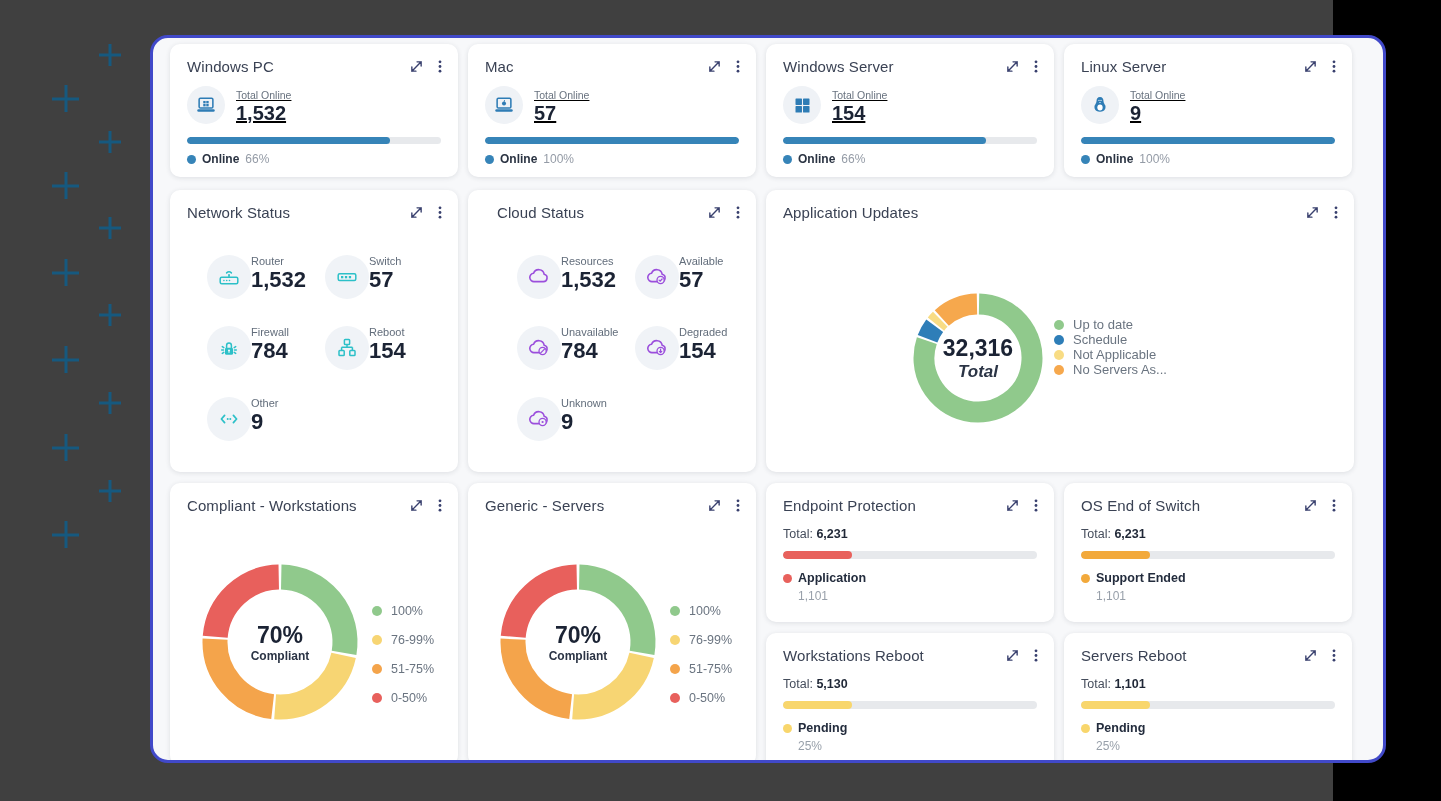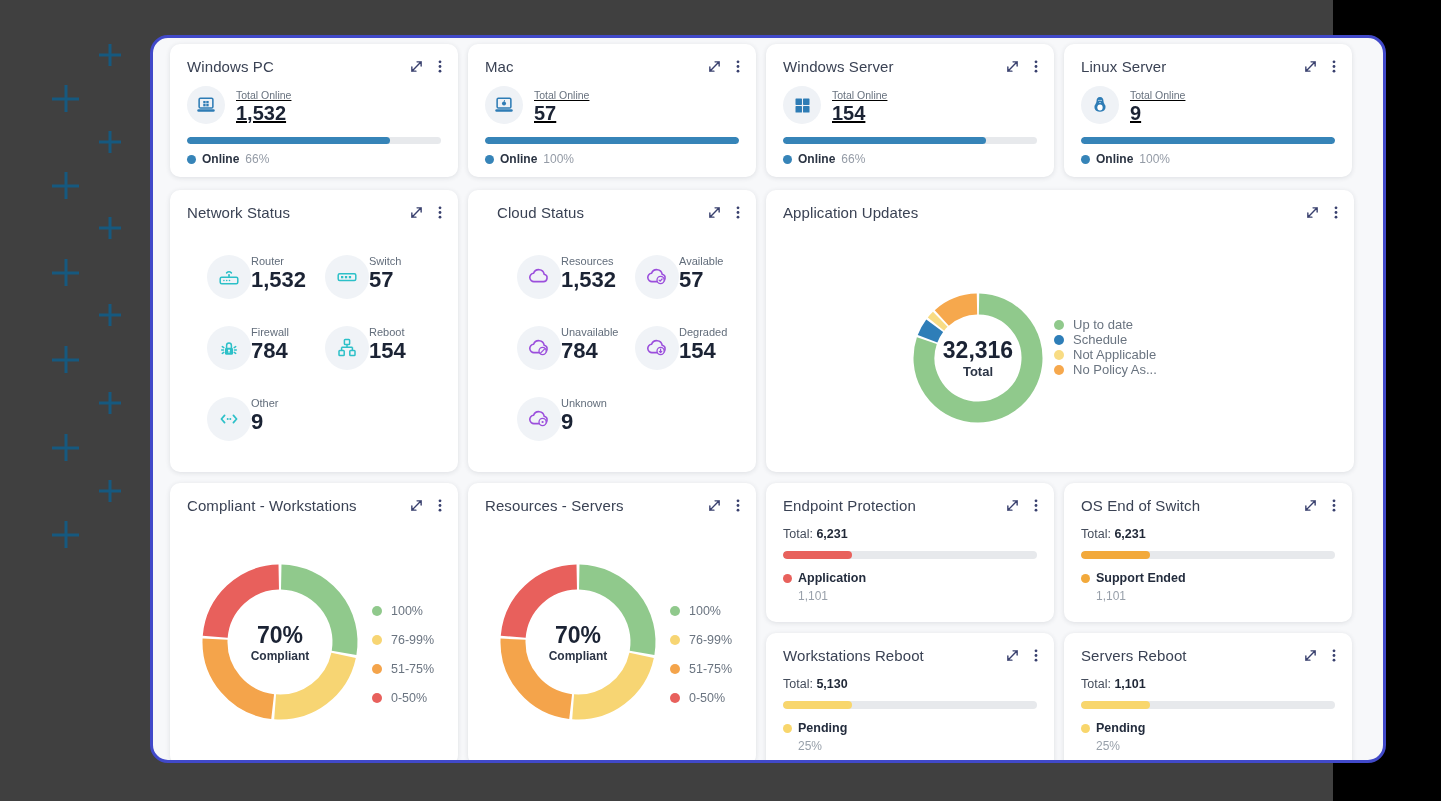--- a/index.html
+++ b/index.html
@@ -473,38 +473,38 @@
         </span>
       </div>
       <svg width="150" height="150" style="position:absolute; left:137px; top:93px;">
           <path d="M 76.03666188958324 21.009951545431214 A 54 54 0 1 1 23.850645001714447 57.68689850837346" fill="none" stroke="#90C98C" stroke-width="21"></path>
           <path d="M 24.5529583866644 55.736148036740246 A 54 54 0 0 1 31.70411521083728 42.728242063321865" fill="none" stroke="#2E7EB8" stroke-width="21"></path>
           <path d="M 32.97486997959488 41.08999488693574 A 54 54 0 0 1 37.28557458672568 36.35259237999826" fill="none" stroke="#F8DC84" stroke-width="21"></path>
           <path d="M 38.796962576224836 34.93330458731672 A 54 54 0 0 1 73.96333811041671 21.009951545431214" fill="none" stroke="#F6A84D" stroke-width="21"></path>
         </svg>
       <div class="donut-center" style="left:137px; top:93px; width:150px; height:150px;">
         <div class="big" style="font-size:23px;">32,316</div>
-        <div class="small" style="font-size:13px;">Total</div>
+        <div class="small" style="font-size:17px;font-style:italic;">Total</div>
       </div>
       <div class="chart-legend" style="left:288px; top:127px; gap:0; font-size:13px;">
         <div class="li">
             <span class="dot" style="background: rgb(144, 201, 140);"></span>
             <span>Up to date</span>
           </div>
         <div class="li">
             <span class="dot" style="background: rgb(46, 126, 184);"></span>
             <span>Schedule</span>
           </div>
         <div class="li">
             <span class="dot" style="background: rgb(248, 220, 132);"></span>
             <span>Not Applicable</span>
           </div>
         <div class="li">
             <span class="dot" style="background: rgb(246, 168, 77);"></span>
-            <span>No Policy As...</span>
+            <span>No Servers As...</span>
           </div>
       </div>
     </div>
 
     <div class="card" style="left:17px; top:445px; width:288px; height:282px;">
       <div class="card-head">
         <span class="card-title">Compliant - Workstations</span>
         <span class="head-icons">
           <button class="icon-btn">
               <svg viewBox="0 0 14 14" width="13" height="13">
@@ -545,21 +545,21 @@
           </div>
         <div class="li">
             <span class="dot" style="background: rgb(232, 96, 92);"></span>
             <span>0-50%</span>
           </div>
       </div>
     </div>
 
     <div class="card" style="left:315px; top:445px; width:288px; height:282px;">
       <div class="card-head">
-        <span class="card-title">Resources - Servers</span>
+        <span class="card-title">Generic - Servers</span>
         <span class="head-icons">
           <button class="icon-btn">
               <svg viewBox="0 0 14 14" width="13" height="13">
                 <path d="M2 12 L12 2 M12 2 H7.6 M12 2 V6.4 M2 12 H6.4 M2 12 V7.6" stroke="#39406E" stroke-width="1.5" fill="none" stroke-linecap="round"></path>
               </svg>
             </button>
           <button class="icon-btn">
               <svg viewBox="0 0 4 14" width="4" height="13">
                 <circle cx="2" cy="2" r="1.5" fill="#39406E"></circle>
                 <circle cx="2" cy="7" r="1.5" fill="#39406E"></circle>

